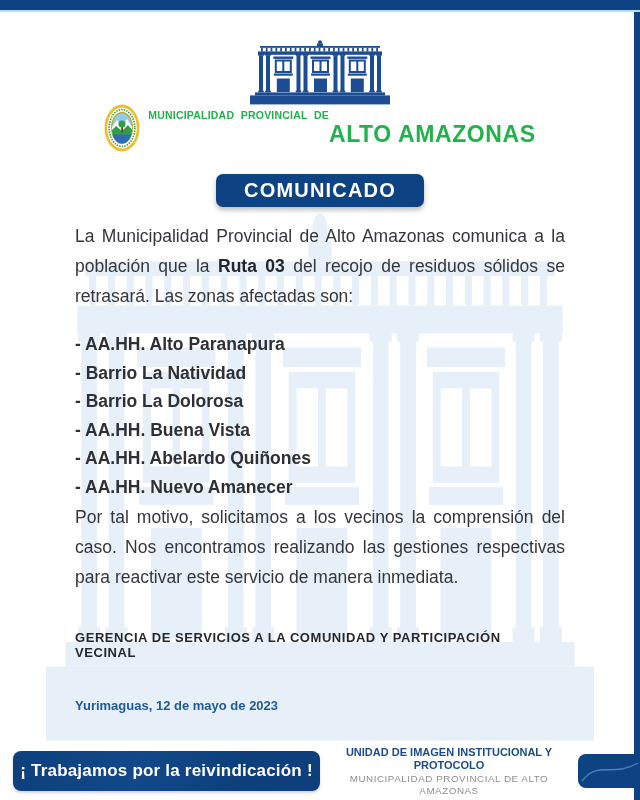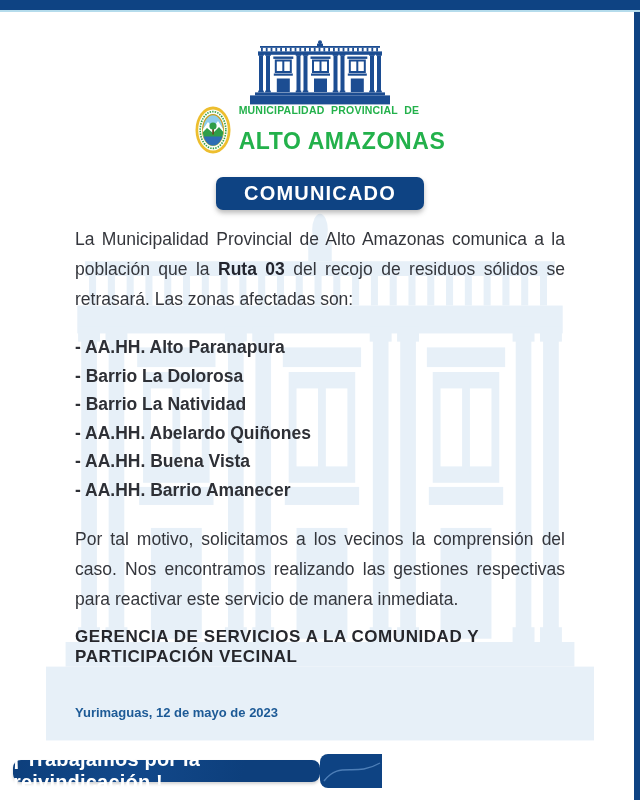--- a/index.html
+++ b/index.html
@@ -26,21 +26,21 @@
     position:absolute; top:212px; left:50%; transform:translateX(-50%);
     width:548px; height:558px; color:#e7f0f8; z-index:0;
   }
   .watermark svg { width:100%; height:100%; }
 
   
   .header { position:relative; z-index:2; padding-top:40px; display:flex; flex-direction:column; align-items:center; }
   .building { width:140px; height:68px; color:#1c4d92; }
   .logo-row { display:flex; align-items:center; gap:8px; margin-top:-4px; }
   .seal { width:36px; height:48px; }
-  .org-text { display:flex; flex-direction:column; }
+  .org-text { display:flex; flex-direction:row; }
   .org-line1 { font-size:10.5px; font-weight:bold; color:#23b14b; word-spacing:3.5px; letter-spacing:0.2px; }
   .org-line2 { font-size:23px; font-weight:bold; color:#23b14b; letter-spacing:0.6px; margin-top:12px; }
 
   .badge {
     position:relative; z-index:2;
     margin:22px auto 14px; width:fit-content;
     background:#0e4383; color:#ffffff;
     font-size:20px; font-weight:bold; letter-spacing:1.2px;
     padding:5px 28px; border-radius:7px;
     box-shadow:0 3px 5px rgba(60,60,60,0.35);
@@ -48,38 +48,38 @@
 
   
   .content { position:relative; z-index:2; margin:0 75px; width:490px; }
   .paragraph {
     font-size:17.5px; line-height:30px; color:#34363c; text-align:justify;
   }
   .intro { }
   .intro b { color:#23252e; }
   .zones { margin-top:19px; }
   .zone { font-size:17.5px; line-height:28.5px; font-weight:bold; color:#2e3036; }
-  .closing { margin-top:20px; }
+  .closing { margin-top:1px; }
   .signature {
-    margin-top:13px; font-size:17px; font-weight:bold;
+    margin-top:38px; font-size:13px; font-weight:bold;
     letter-spacing:0.55px; color:#26272c;
   }
   .dateline { margin-top:38px; font-size:13px; font-weight:bold; color:#1d5a96; }
 
   
   .footer {
     position:absolute; left:0; top:754px; width:640px; height:34px;
     display:flex; align-items:center; z-index:3;
   }
   .slogan-box {
-    margin-left:13px; width:307px; height:22px;
+    margin-left:13px; width:307px; height:40px;
     background:linear-gradient(100deg,#0d3f7c 0%,#12488a 40%,#0d3f7c 75%);
     border-radius:8px;
     display:flex; align-items:center; justify-content:center;
-    color:#fff; font-weight:bold; font-size:20px; letter-spacing:0.2px;
+    color:#fff; font-weight:bold; font-size:17px; letter-spacing:0.2px;
     box-shadow:0 2px 3px rgba(80,80,80,0.25);
   }
   .unit-block { flex:1; text-align:center; padding:0 6px; line-height:1.15; }
   .unit-line1 { font-size:11px; font-weight:bold; color:#1c4b8a; }
   .unit-line2 { font-size:9.8px; color:#8e8e8e; letter-spacing:0.55px; margin-top:2px; }
   .corner-box {
     width:62px; height:34px; background:#0e4383;
     border-radius:8px 0 0 8px; position:relative; overflow:hidden;
   }
   .corner-box svg { position:absolute; inset:0; }
@@ -188,36 +188,40 @@
     </div>
   </div>
 
   <div class="badge">COMUNICADO</div>
 
   <div class="content">
     <p class="paragraph intro"><span>La Municipalidad Provincial de Alto Amazonas comunica a la población que la </span><b>Ruta 03</b><span> del recojo de residuos sólidos se retrasará. Las zonas afectadas son:</span></p>
 
     <div class="zones">
       <div class="zone">- AA.HH. Alto Paranapura</div>
+      <div class="zone">- Barrio La Natividad</div>
       <div class="zone">- Barrio La Dolorosa</div>
-      <div class="zone">- Barrio La Natividad</div>
+      <div class="zone">- AA.HH. Buena Vista</div>
       <div class="zone">- AA.HH. Abelardo Quiñones</div>
-      <div class="zone">- AA.HH. Buena Vista</div>
-      <div class="zone">- AA.HH. Barrio Amanecer</div>
+      <div class="zone">- AA.HH. Nuevo Amanecer</div>
     </div>
 
     <p class="paragraph closing">Por tal motivo, solicitamos a los vecinos la comprensión del caso. Nos encontramos realizando las gestiones respectivas para reactivar este servicio de manera inmediata.</p>
 
     <div class="signature">GERENCIA DE SERVICIOS A LA COMUNIDAD Y PARTICIPACIÓN VECINAL</div>
 
     <div class="dateline">Yurimaguas, 12 de mayo de 2023</div>
   </div>
 
   <div class="footer">
     <div class="slogan-box">¡ Trabajamos por la reivindicación !</div>
+    <div class="unit-block">
+      <div class="unit-line1">UNIDAD DE IMAGEN INSTITUCIONAL Y PROTOCOLO</div>
+      <div class="unit-line2">MUNICIPALIDAD PROVINCIAL DE ALTO AMAZONAS</div>
+    </div>
     <div class="corner-box">
       <svg viewBox="0 0 62 34">
         <path d="M4,27 C20,6 34,24 60,9" stroke="rgba(130,175,225,0.55)" stroke-width="1.4" fill="none"></path>
       </svg>
     </div>
   </div>
 
 </div>
 
 </body></html>

